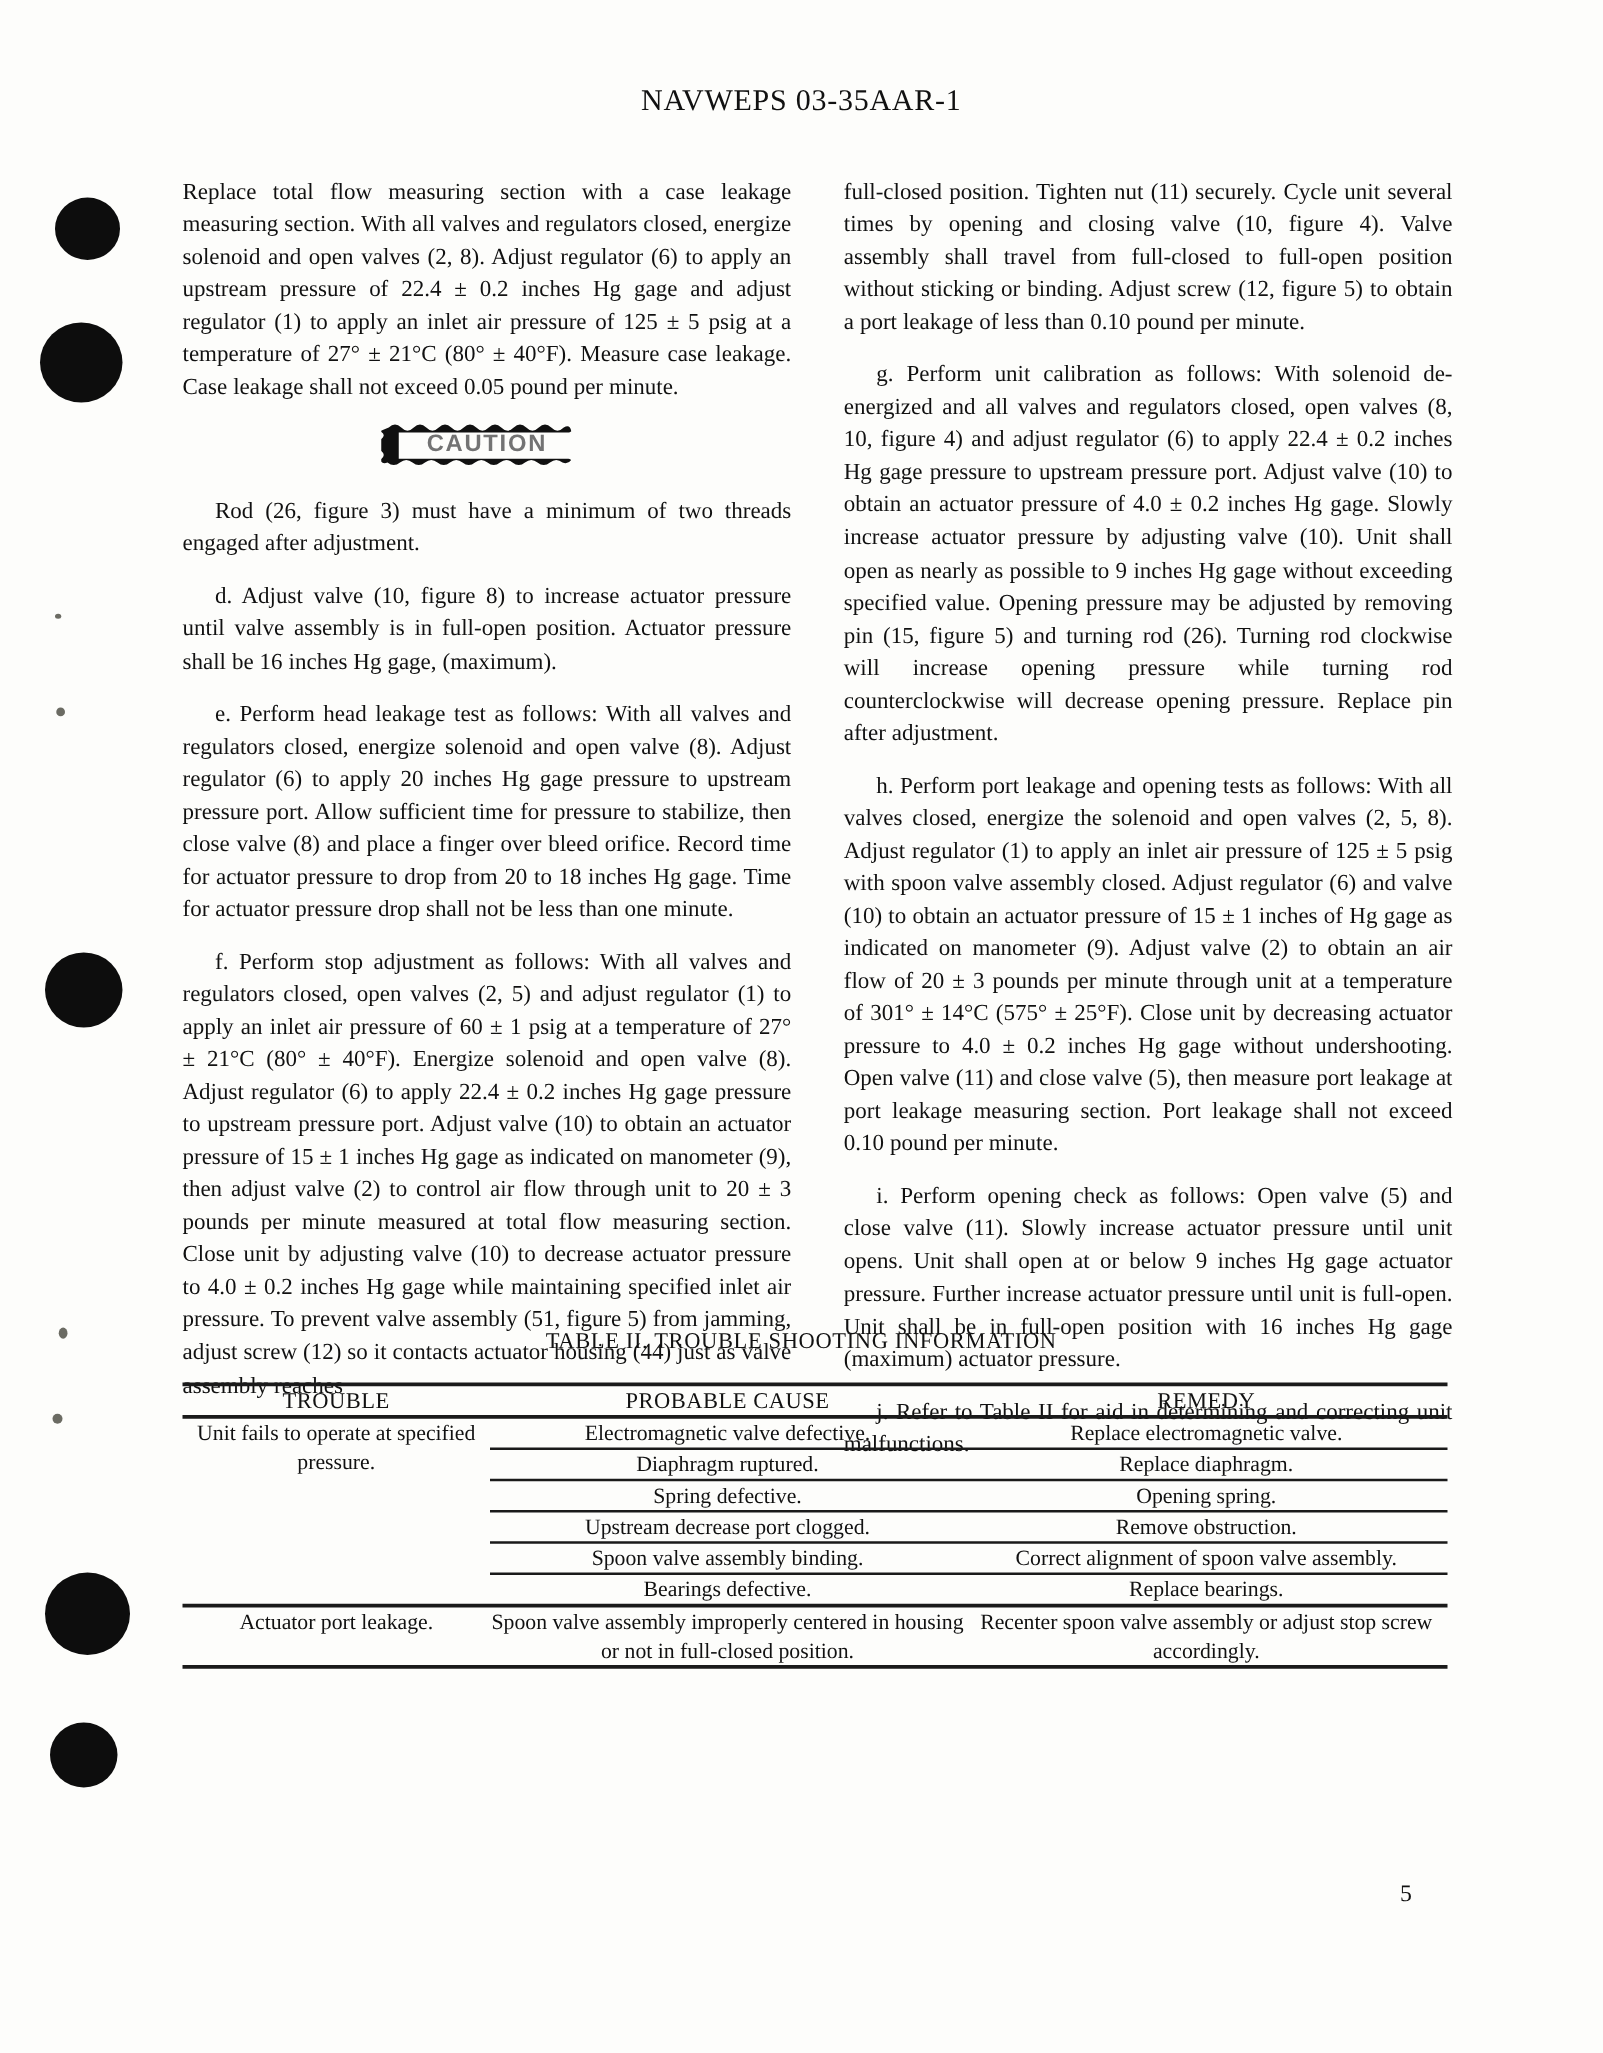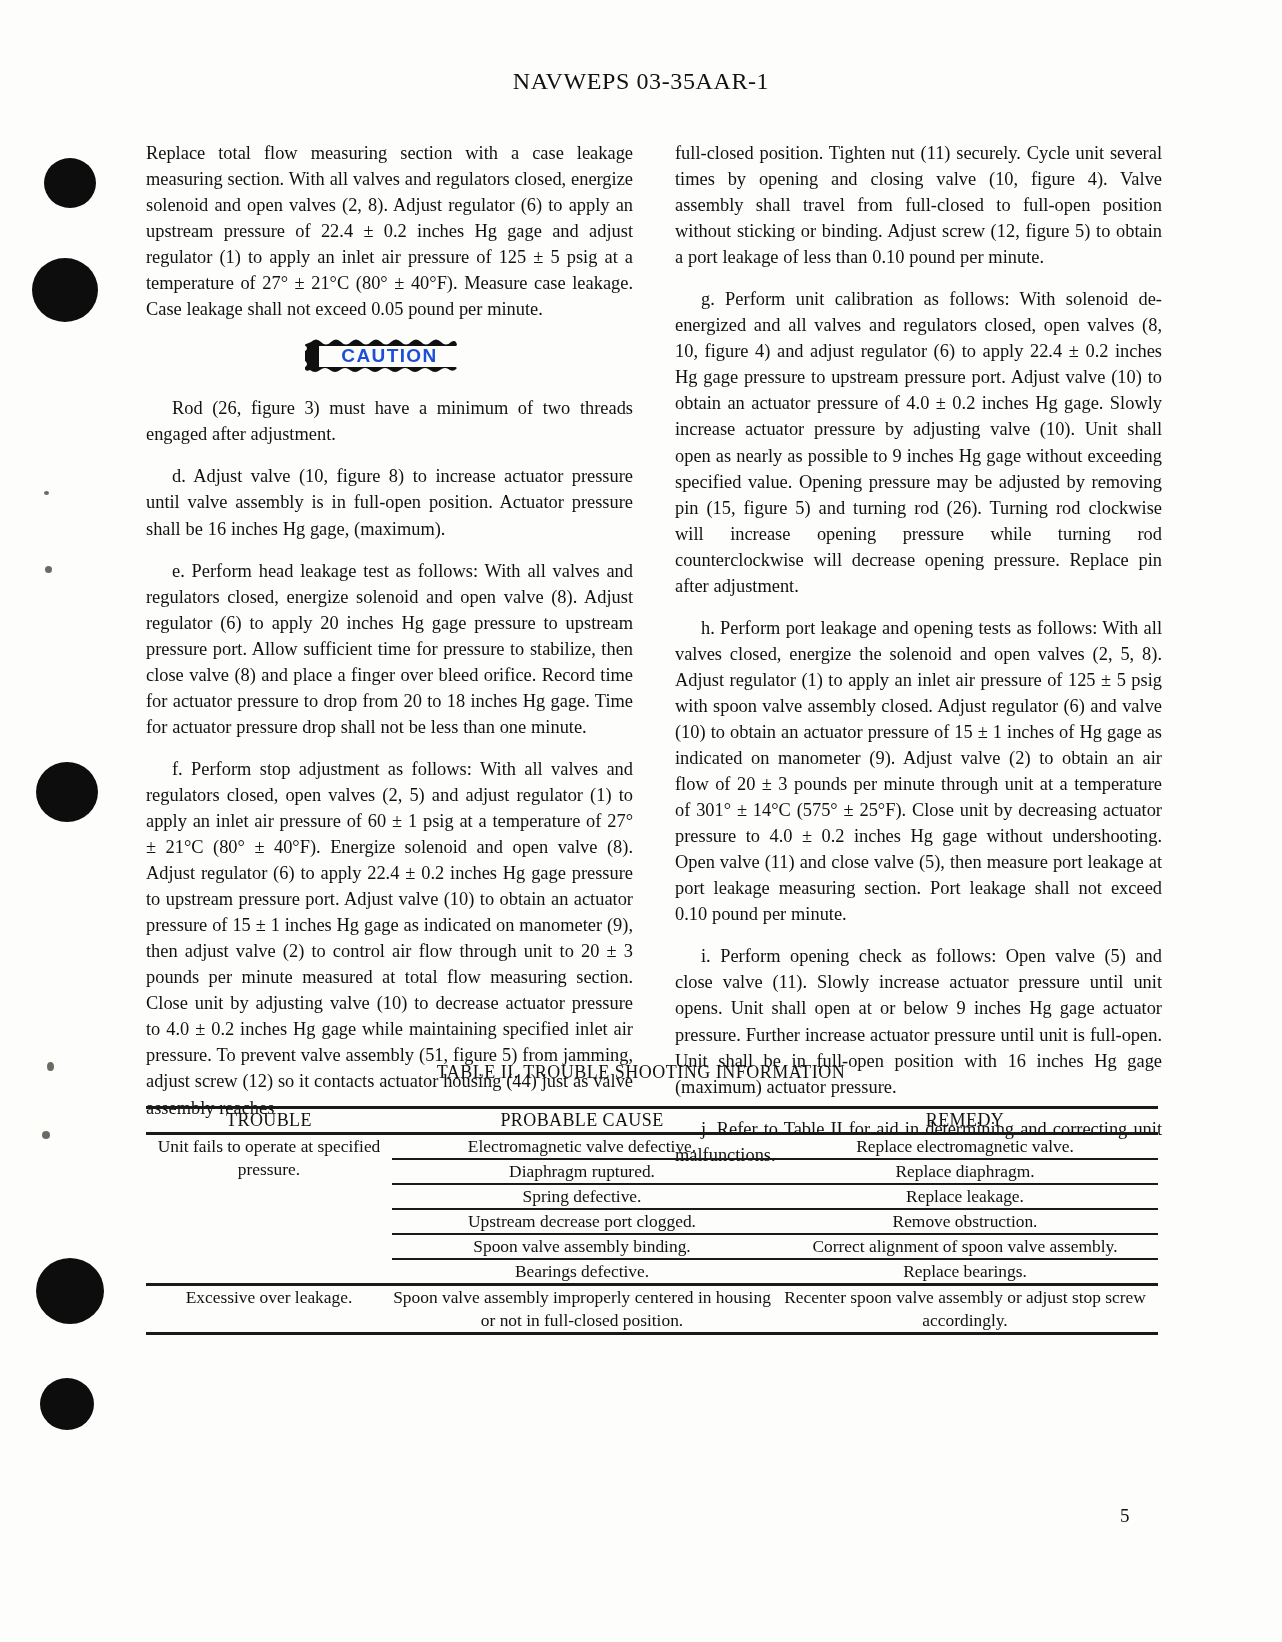--- a/index.html
+++ b/index.html
@@ -90,21 +90,21 @@
   .caution-label {
     position: absolute;
     inset: 0;
     display: flex;
     align-items: center;
     justify-content: center;
     font-family: "Liberation Sans", "DejaVu Sans", sans-serif;
     font-weight: bold;
     font-size: 19px;
     letter-spacing: 1.4px;
-    color: #1d4ed8;
+    color: #737373;
     padding-bottom: 1px;
   }
 
   
   .table-title {
     position: absolute;
     top: 1062px;
     left: 0;
     width: 1282px;
     text-align: center;
@@ -248,39 +248,39 @@
         <td class="c2 cell-pad">Electromagnetic valve defective.</td>
         <td class="c3 cell-pad-r">Replace electromagnetic valve.</td>
       </tr>
       <tr class="sep">
         <td class="c2 cell-pad">Diaphragm ruptured.</td>
         <td class="c3 cell-pad-r">Replace diaphragm.</td>
       </tr>
       <tr class="sep">
         <td class="c1"></td>
         <td class="c2 cell-pad">Spring defective.</td>
-        <td class="c3 cell-pad-r">Replace leakage.</td>
+        <td class="c3 cell-pad-r">Opening spring.</td>
       </tr>
       <tr class="sep">
         <td class="c1"></td>
         <td class="c2 cell-pad">Upstream decrease port clogged.</td>
         <td class="c3 cell-pad-r">Remove obstruction.</td>
       </tr>
       <tr class="sep">
         <td class="c1"></td>
         <td class="c2 cell-pad">Spoon valve assembly binding.</td>
         <td class="c3 cell-pad-r">Correct alignment of spoon valve assembly.</td>
       </tr>
       <tr class="sep">
         <td class="c1"></td>
         <td class="c2 cell-pad">Bearings defective.</td>
         <td class="c3 cell-pad-r">Replace bearings.</td>
       </tr>
       <tr class="sepfull">
-        <td class="c1 cell-trouble">Excessive over leakage.</td>
+        <td class="c1 cell-trouble">Actuator port leakage.</td>
         <td class="c2 cell-pad">Spoon valve assembly improperly centered in housing or not in full-closed position.</td>
         <td class="c3 cell-pad-r">Recenter spoon valve assembly or adjust stop screw accordingly.</td>
       </tr>
       <tr class="sepfull">
         <td class="c1"></td>
         <td class="c2"></td>
         <td class="c3"></td>
       </tr>
     </tbody>
   </table>

